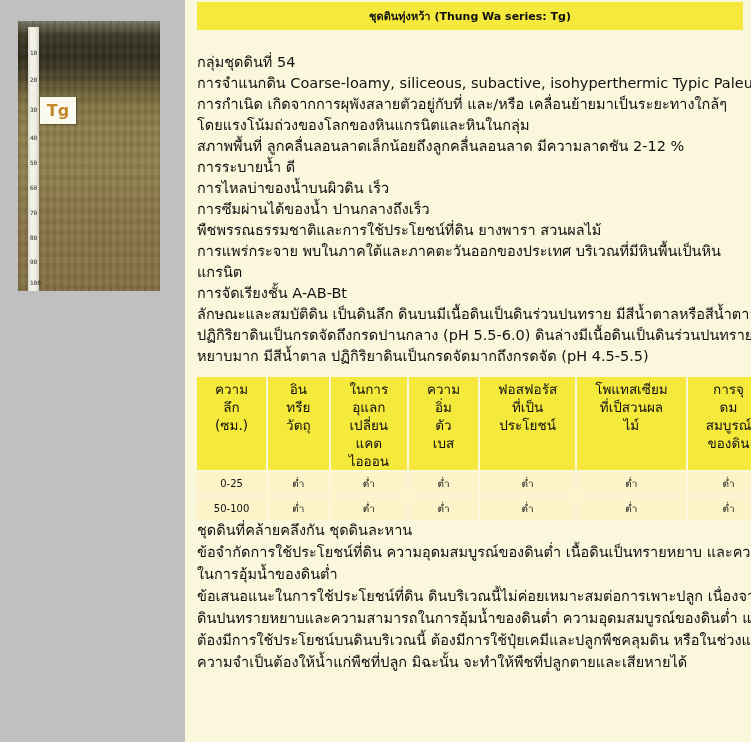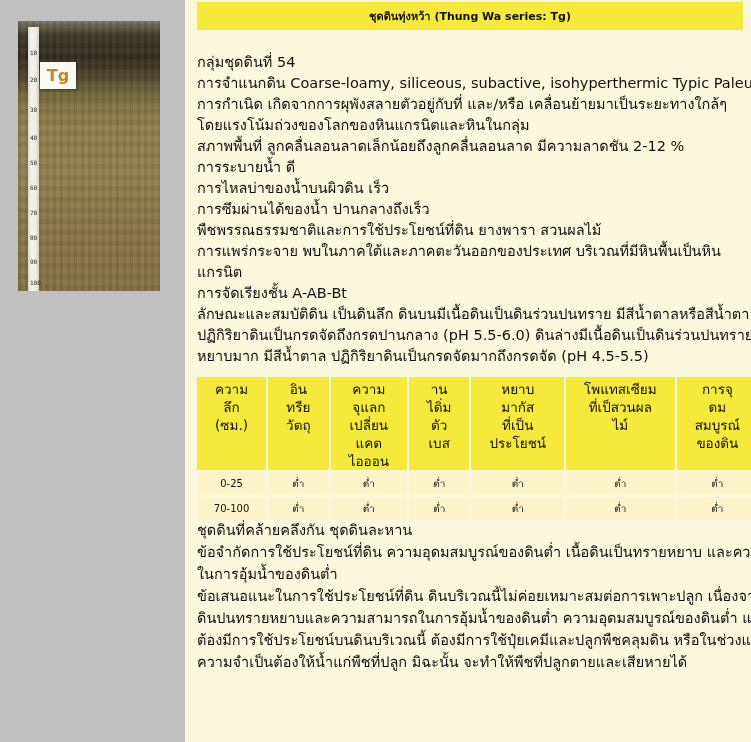--- a/index.html
+++ b/index.html
@@ -15,21 +15,21 @@
         #807c6d 0%, #55503c 3%,
         #3a3524 6%, #322d1d 14%,
         #4a422a 20%, #6d6138 26%,
         #857644 32%, #8e7e4b 40%,
         #90804e 55%, #8a774a 70%,
         #877348 85%, #837045 100%);}
   .ruler{position:absolute;left:10px;top:6px;width:11px;height:264px;
     background:linear-gradient(90deg,#d9d8cf,#f4f3ea 30%,#efeee4 70%,#cfcec5);}
   .ruler span{position:absolute;left:2px;font-size:6px;line-height:6px;color:#222;
     font-family:"DejaVu Sans Mono",monospace;}
-  .tg-card{position:absolute;left:22px;top:41px;width:36px;height:27px;background:#fbfaf1;
+  .tg-card{position:absolute;left:22px;top:76px;width:36px;height:27px;background:#fbfaf1;
     box-shadow:1px 1px 2px rgba(0,0,0,0.35);display:flex;align-items:center;justify-content:center;}
   .tg-card span{font-size:16px;color:#C08A2A;font-weight:bold;}
 
   
   .content{position:absolute;left:185px;top:0;width:566px;height:742px;background:#FBF7DC;overflow:hidden;}
   .title-bar{position:absolute;left:12px;top:2px;width:546px;height:28px;background:#F5E93C;
     display:flex;align-items:center;justify-content:center;font-size:11px;font-weight:bold;white-space:nowrap;}
   .desc{position:absolute;left:12px;top:52px;}
   .desc .line{height:21px;line-height:21px;font-size:14.5px;white-space:nowrap;}
 
@@ -95,45 +95,45 @@
           <col style="width:77px">
           <col style="width:93px">
           <col style="width:74px">
       </colgroup>
       <tbody>
           <tr>
         <th>ความลึก
 (ซม.)</th>
         <th>อินทรีย
 วัตถุ</th>
-        <th>ความจุแลก
+        <th>ในการอุแลก
 เปลี่ยน
 แคตไอออน</th>
-        <th>านไดิ่มตัว
+        <th>ความอิ่มตัว
 เบส</th>
-        <th>หยาบมากัส
+        <th>ฟอสฟอรัส
 ที่เป็น
 ประโยชน์</th>
         <th>โพแทสเซียม
 ที่เป็สวนผลไม์</th>
         <th>การจุดม
 สมบูรณ์
 ของดิน</th>
       </tr>
       <tr>
         <td>0-25</td>
         <td>ต่ำ</td>
         <td>ต่ำ</td>
         <td>ต่ำ</td>
         <td>ต่ำ</td>
         <td>ต่ำ</td>
         <td>ต่ำ</td>
       </tr>
       <tr>
-        <td>70-100</td>
+        <td>50-100</td>
         <td>ต่ำ</td>
         <td>ต่ำ</td>
         <td>ต่ำ</td>
         <td>ต่ำ</td>
         <td>ต่ำ</td>
         <td>ต่ำ</td>
       </tr>
     </tbody>
       </table>
 

